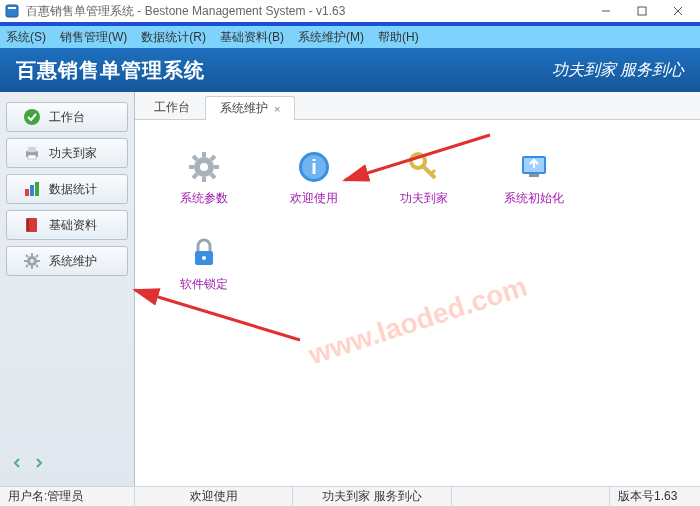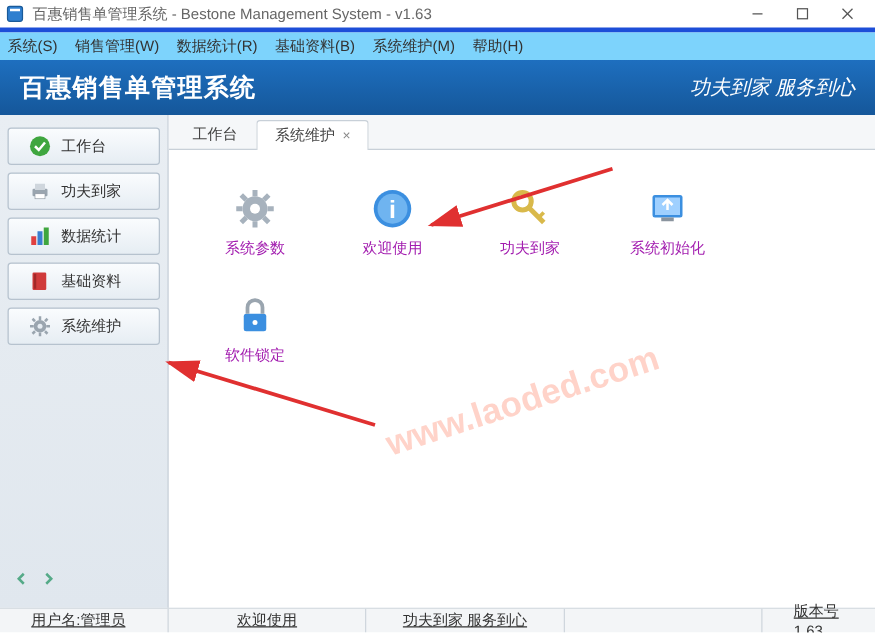--- a/index.html
+++ b/index.html
@@ -30,21 +30,21 @@
 
 .workspace { flex: 1; padding: 18px 14px; position: relative; }
 .icon-grid { display: grid; grid-template-columns: repeat(4, 110px); grid-auto-rows: 80px; gap: 6px 0; }
 .app-item { display: flex; flex-direction: column; align-items: center; justify-content: center; gap: 5px; cursor: pointer; }
 .app-item .icon-box { width: 36px; height: 36px; display: flex; align-items: center; justify-content: center; }
 .app-item .label { font-size: 12px; color: #a21caf; }
 
 .watermark { position: absolute; top: 55%; left: 50%; transform: translate(-50%,-50%) rotate(-18deg); font-size: 28px; color: rgba(255,80,40,0.25); font-weight: bold; pointer-events: none; }
 
 .statusbar { height: 20px; background: #f3f5f7; border-top: 1px solid #cfd6dd; display: flex; align-items: center; font-size: 12px; color: #333; }
-.sb-cell { padding: 0 25px; border-right: 1px solid #cfd6dd; height: 100%; display: flex; align-items: center; text-decoration: underline; }
+.sb-cell { padding: 0 8px; border-right: 1px solid #cfd6dd; height: 100%; display: flex; align-items: center; }
 .sb-cell.flex { flex: 1; justify-content: center; }
 .sb-cell.last { border-right: none; }
 
 .arrow { position: absolute; pointer-events: none; }
 svg { display: block; }
 </style>
 </head>
 <body>
 
 <div class="titlebar">

